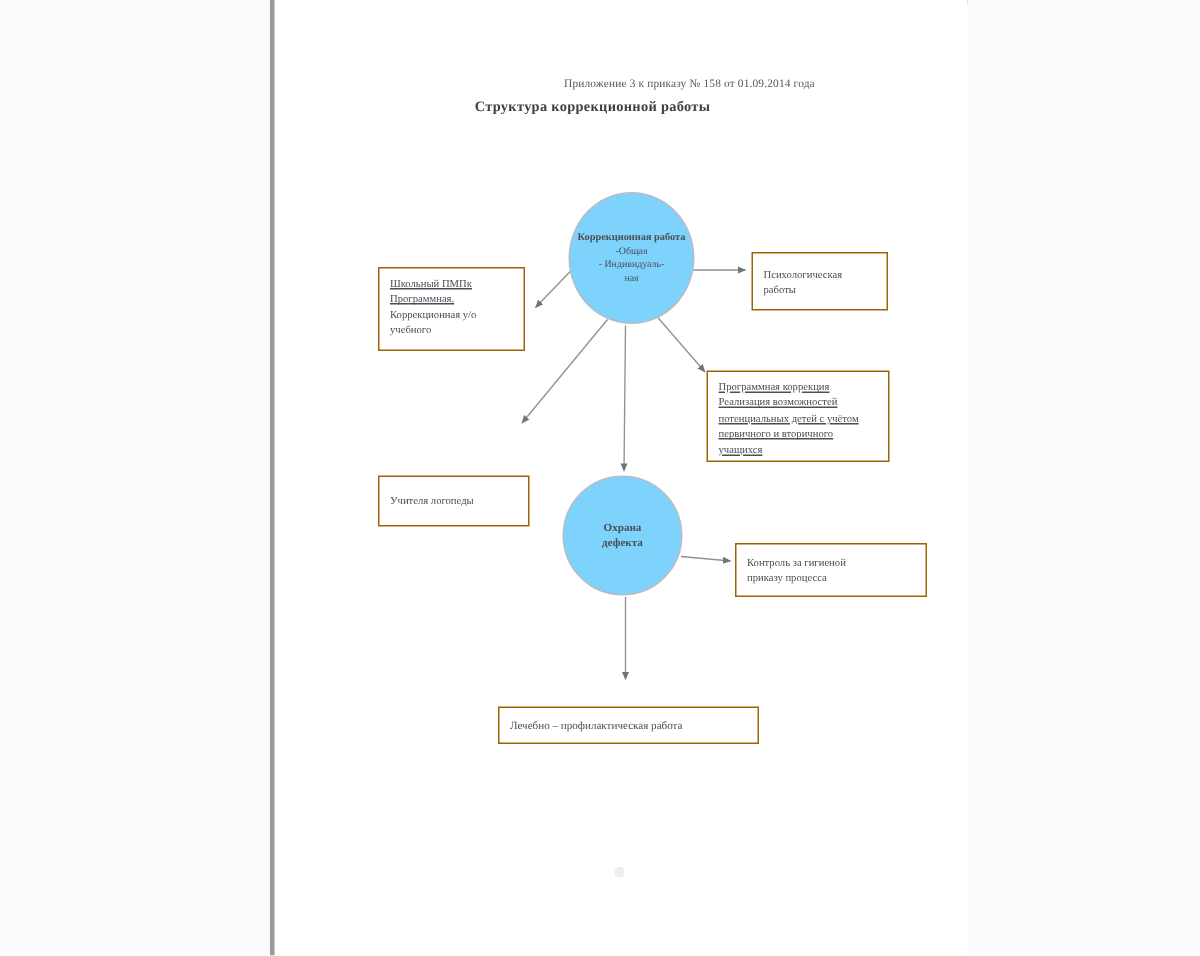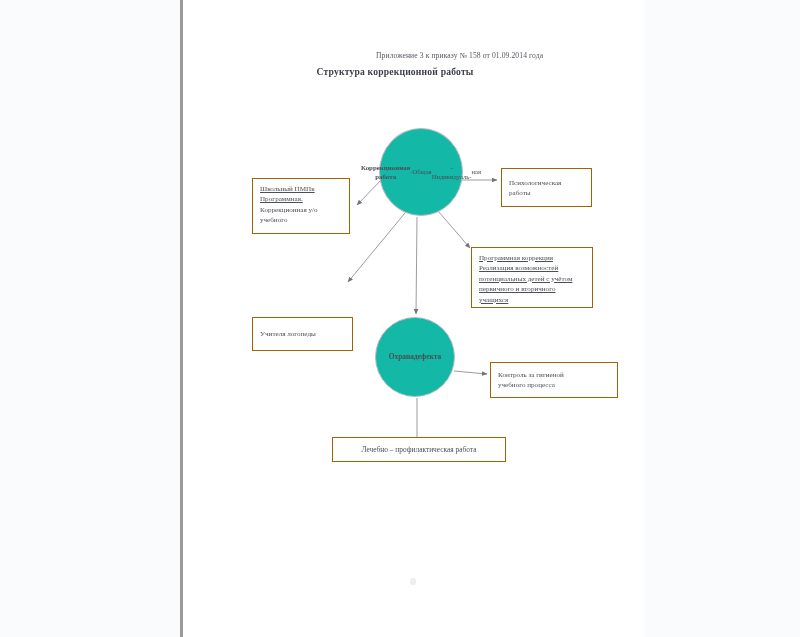--- a/index.html
+++ b/index.html
@@ -81,32 +81,32 @@
     line-height: 10.4px;
     padding: 5px 7px 4px 7px;
   }
   .node-box .ul { text-decoration: underline; }
 
   #box-pmpk   { left: 252px; top: 178px; width: 98px; height: 56px; }
   #box-psych  { left: 501px; top: 168px; width: 91px;  height: 39px; padding-top: 9px;}
   #box-logo   { left: 252px; top: 273px; width: 101px; height: 34px; padding-top: 11px; margin-top: 44px;}
   #box-prog   { left: 471px; top: 247px; width: 122px; height: 61px; }
   #box-hyg    { left: 490px; top: 362px; width: 128px; height: 36px; padding-top: 7px;}
-  #box-lech   { left: 332px; top: 437px; width: 174px; height: 25px;
-                text-align: center; padding-top: 7px; font-size: 7.4px; }
+  #box-lech   { left: 332px; top: 471px; width: 174px; height: 25px;
+                text-align: left; padding-top: 7px; font-size: 7.4px; }
 
   
   .node-circle {
     position: absolute;
     border: 1px solid #b9bcc4;
     border-radius: 50%;
-    background: #14b8a6;
+    background: #7dd3fc;
     color: #4b4e55;
     display: flex;
-    flex-direction: row;
+    flex-direction: column;
     justify-content: center;
     align-items: center;
     text-align: center;
     box-sizing: border-box;
   }
   #circle-korr { left: 379px; top: 128px; width: 84px; height: 88px; }
   #circle-okhr { left: 375px; top: 317px; width: 80px; height: 80px; }
 
   .c-title {
     font-size: 6.9px;
@@ -195,20 +195,20 @@
 <div class="node-box" id="box-prog">
   <div class="ul">Программная коррекция</div>
   <div class="ul">Реализация возможностей</div>
   <div class="ul">потенциальных детей с учётом</div>
   <div class="ul">первичного и вторичного</div>
   <div class="ul">учащихся</div>
 </div>
 
 <div class="node-box" id="box-hyg">
   <div>Контроль за гигиеной</div>
-  <div>учебного процесса</div>
+  <div>приказу процесса</div>
 </div>
 
 <div class="node-box" id="box-lech">
   <div>Лечебно – профилактическая работа</div>
 </div>
 
 <div id="scan-speck"></div>
 
 </body></html>

